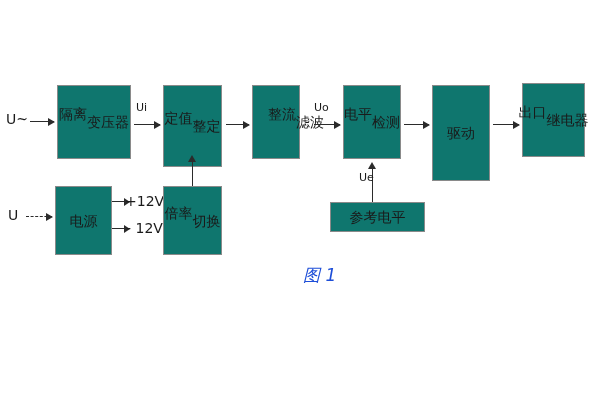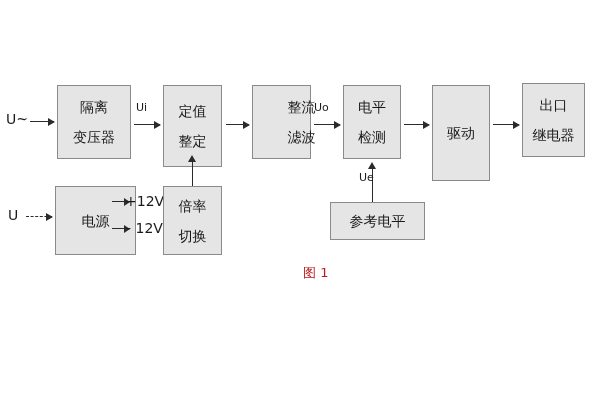--- a/index.html
+++ b/index.html
@@ -11,24 +11,24 @@
     position: relative;
     width: 600px;
     height: 400px;
     background: #ffffff;
     font-family: "DejaVu Sans", "Liberation Sans", sans-serif;
     overflow: hidden;
   }
   .box {
     position: absolute;
     border: 1.4px solid #8a8a8a;
-    background: #e5e5e5;
+    background: #0f766e;
     box-sizing: border-box;
     display: flex;
-    flex-direction: column;
+    flex-direction: row;
     align-items: center;
     justify-content: center;
     color: #1a1a1a;
     font-size: 14px;
     line-height: 1.0;
   }
   .box .ln {
     display: block;
     text-align: center;
     white-space: nowrap;
@@ -38,23 +38,24 @@
     position: absolute;
     color: #1a1a1a;
     font-size: 13.5px;
     white-space: nowrap;
     line-height: 1;
   }
   .label.sig { font-size: 11px; }
   .label.big { font-size: 14px; }
   .caption {
     position: absolute;
-    color: #b91c1c;
-    font-size: 13px;
+    color: #1d4ed8;
+    font-size: 17px;
     white-space: nowrap;
+    font-style: italic;
   }
   
   .arrow-h {
     position: absolute;
     height: 0;
     border-top: 1.4px solid #2b2b2b;
   }
   .arrow-h::after {
     content: "";
     position: absolute;
@@ -110,21 +111,21 @@
 
   <div class="arrow-h" style="left:134px; top:124px; width:26px;"></div>
 
   <div class="box two-line" style="left:163px; top:85px; width:59px; height:82px;">
     <span class="ln">定值</span>
     <span class="ln">整定</span>
   </div>
 
   <div class="arrow-h" style="left:226px; top:124px; width:23px;"></div>
 
-  <div class="box two-line" style="left:252px; top:85px; width:59px; height:74px;padding-left:40px;">
+  <div class="box two-line" style="left:252px; top:85px; width:48px; height:74px;padding-left:40px;">
     <span class="ln">整流</span>
     <span class="ln">滤波</span>
   </div>
 
   <div class="label sig" style="left:314px; top:102px;">Uo</div>
 
   <div class="arrow-h" style="left:314px; top:124px; width:26px;"></div>
 
   <div class="box two-line" style="left:343px; top:85px; width:58px; height:74px;">
     <span class="ln">电平</span>
@@ -141,38 +142,38 @@
 
   <div class="box two-line" style="left:522px; top:83px; width:63px; height:74px;">
     <span class="ln">出口</span>
     <span class="ln">继电器</span>
   </div>
 
   <div class="label big" style="left:8px; top:208px;">U</div>
 
   <div class="arrow-h dashed" style="left:26px; top:216px; width:26px;"></div>
 
-  <div class="box" style="left:55px; top:186px; width:81px; height:69px;">
+  <div class="box" style="left:55px; top:186px; width:57px; height:69px;">
     <span class="ln">电源</span>
   </div>
 
   <div class="arrow-h small" style="left:112px; top:201px; width:17px;"></div>
   <div class="label big" style="left:125px; top:194px;">+12V</div>
 
   <div class="arrow-h small" style="left:112px; top:228px; width:17px;"></div>
   <div class="label big" style="left:126px; top:221px;">- 12V</div>
 
   <div class="box two-line" style="left:163px; top:186px; width:59px; height:69px;">
     <span class="ln">倍率</span>
     <span class="ln">切换</span>
   </div>
 
   <div class="arrow-v" style="left:192px; top:162px; height:24px;"></div>
 
-  <div class="box" style="left:330px; top:202px; width:95px; height:38px;">
+  <div class="box" style="left:330px; top:202px; width:95px; height:30px;">
     <span class="ln">参考电平</span>
   </div>
 
   <div class="arrow-v" style="left:372px; top:169px; height:33px;"></div>
   <div class="label sig" style="left:359px; top:172px;">Ue</div>
 
   <div class="caption" style="left:303px; top:264px;">图 1</div>
 
 </div>
 

